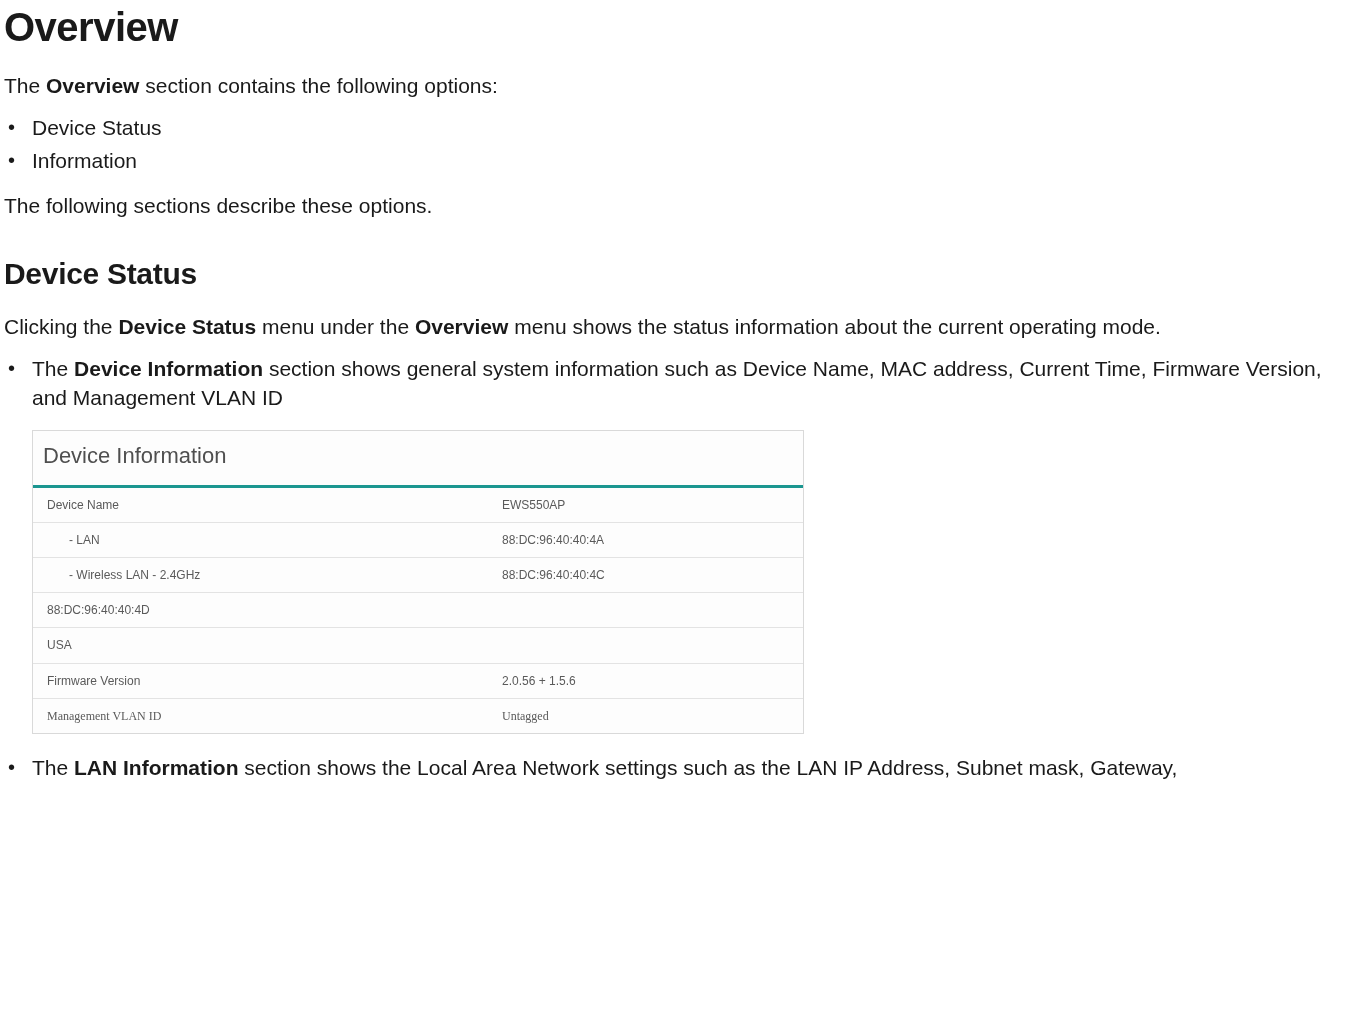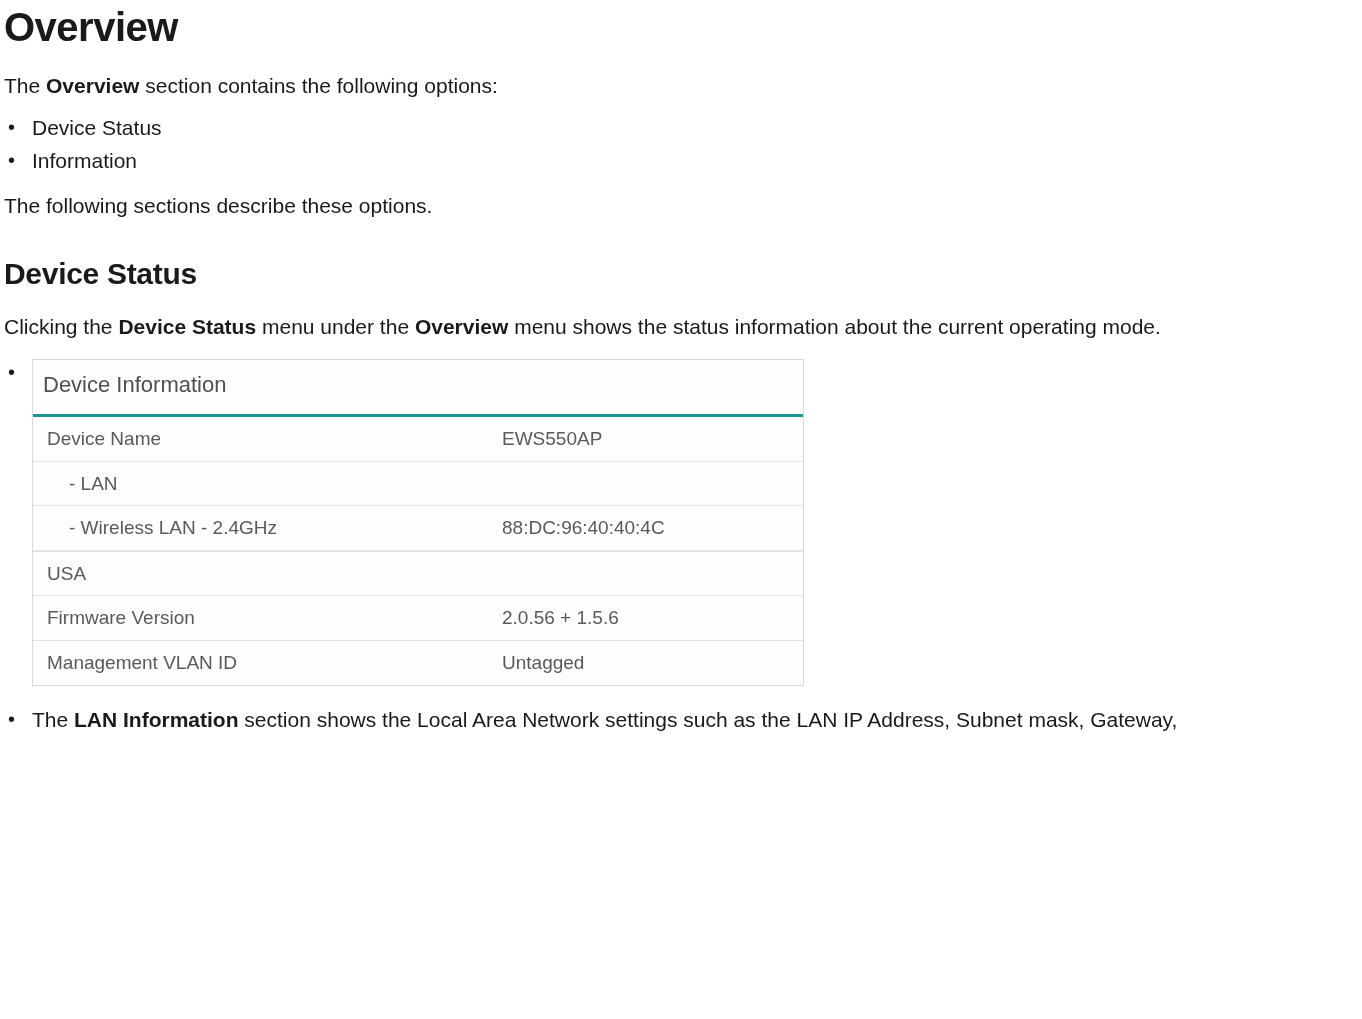--- a/index.html
+++ b/index.html
@@ -69,24 +69,24 @@
     font-size: 22px;
     color: #4f4f4f;
     padding: 10px 12px 14px 10px;
     border-bottom: 3px solid #1b9690;
     font-weight: 400;
   }
   .dev-row {
     display: flex;
     border-bottom: 1px solid #e3e3e3;
   }
-  .dev-row:last-child { border-bottom: none; }
+  .dev-row:last-child { border-bottom: none; font-family: Liberation Serif, serif; }
   .dev-label, .dev-value {
     padding: 9px 12px 9px 14px;
-    font-size: 19px;
+    font-size: 12px;
     color: #5a5a5a;
     box-sizing: border-box;
   }
   .dev-label {
     width: 455px;
     flex: 0 0 455px;
   }
   .dev-value {
     flex: 1 1 auto;
   }
@@ -117,37 +117,42 @@
   <p>The following sections describe these options.</p>
 
   <h2 class="section-title">Device Status</h2>
 
   <p>
     <span>Clicking the </span><span class="bold">Device Status</span><span> menu under the </span><span class="bold">Overview</span><span> menu shows the status information about the current operating mode.</span>
   </p>
 
   <ul class="bullets">
     <li>
+      <span class="li-body">
+        <span>The </span><span class="bold">Device Information</span><span> section shows general system information such as Device Name, MAC address, Current Time, Firmware Version, and Management VLAN ID</span>
+      </span>
 
       <div class="figure-wrap">
         <div class="dev-info">
           <div class="dev-info-title">Device Information</div>
           <div id="device-info-rows">
               <div class="dev-row">
                 <div class="dev-label">Device Name</div>
                 <div class="dev-value">EWS550AP</div>
               </div>
               <div class="dev-row">
                 <div class="dev-label indent">- LAN</div>
+                <div class="dev-value">88:DC:96:40:40:4A</div>
               </div>
               <div class="dev-row">
                 <div class="dev-label indent">- Wireless LAN - 2.4GHz</div>
                 <div class="dev-value">88:DC:96:40:40:4C</div>
               </div>
               <div class="dev-row">
+                <div class="dev-value">88:DC:96:40:40:4D</div>
               </div>
               <div class="dev-row">
                 <div class="dev-value">USA</div>
               </div>
               <div class="dev-row">
                 <div class="dev-label">Firmware Version</div>
                 <div class="dev-value">2.0.56 + 1.5.6</div>
               </div>
               <div class="dev-row">
                 <div class="dev-label">Management VLAN ID</div>

